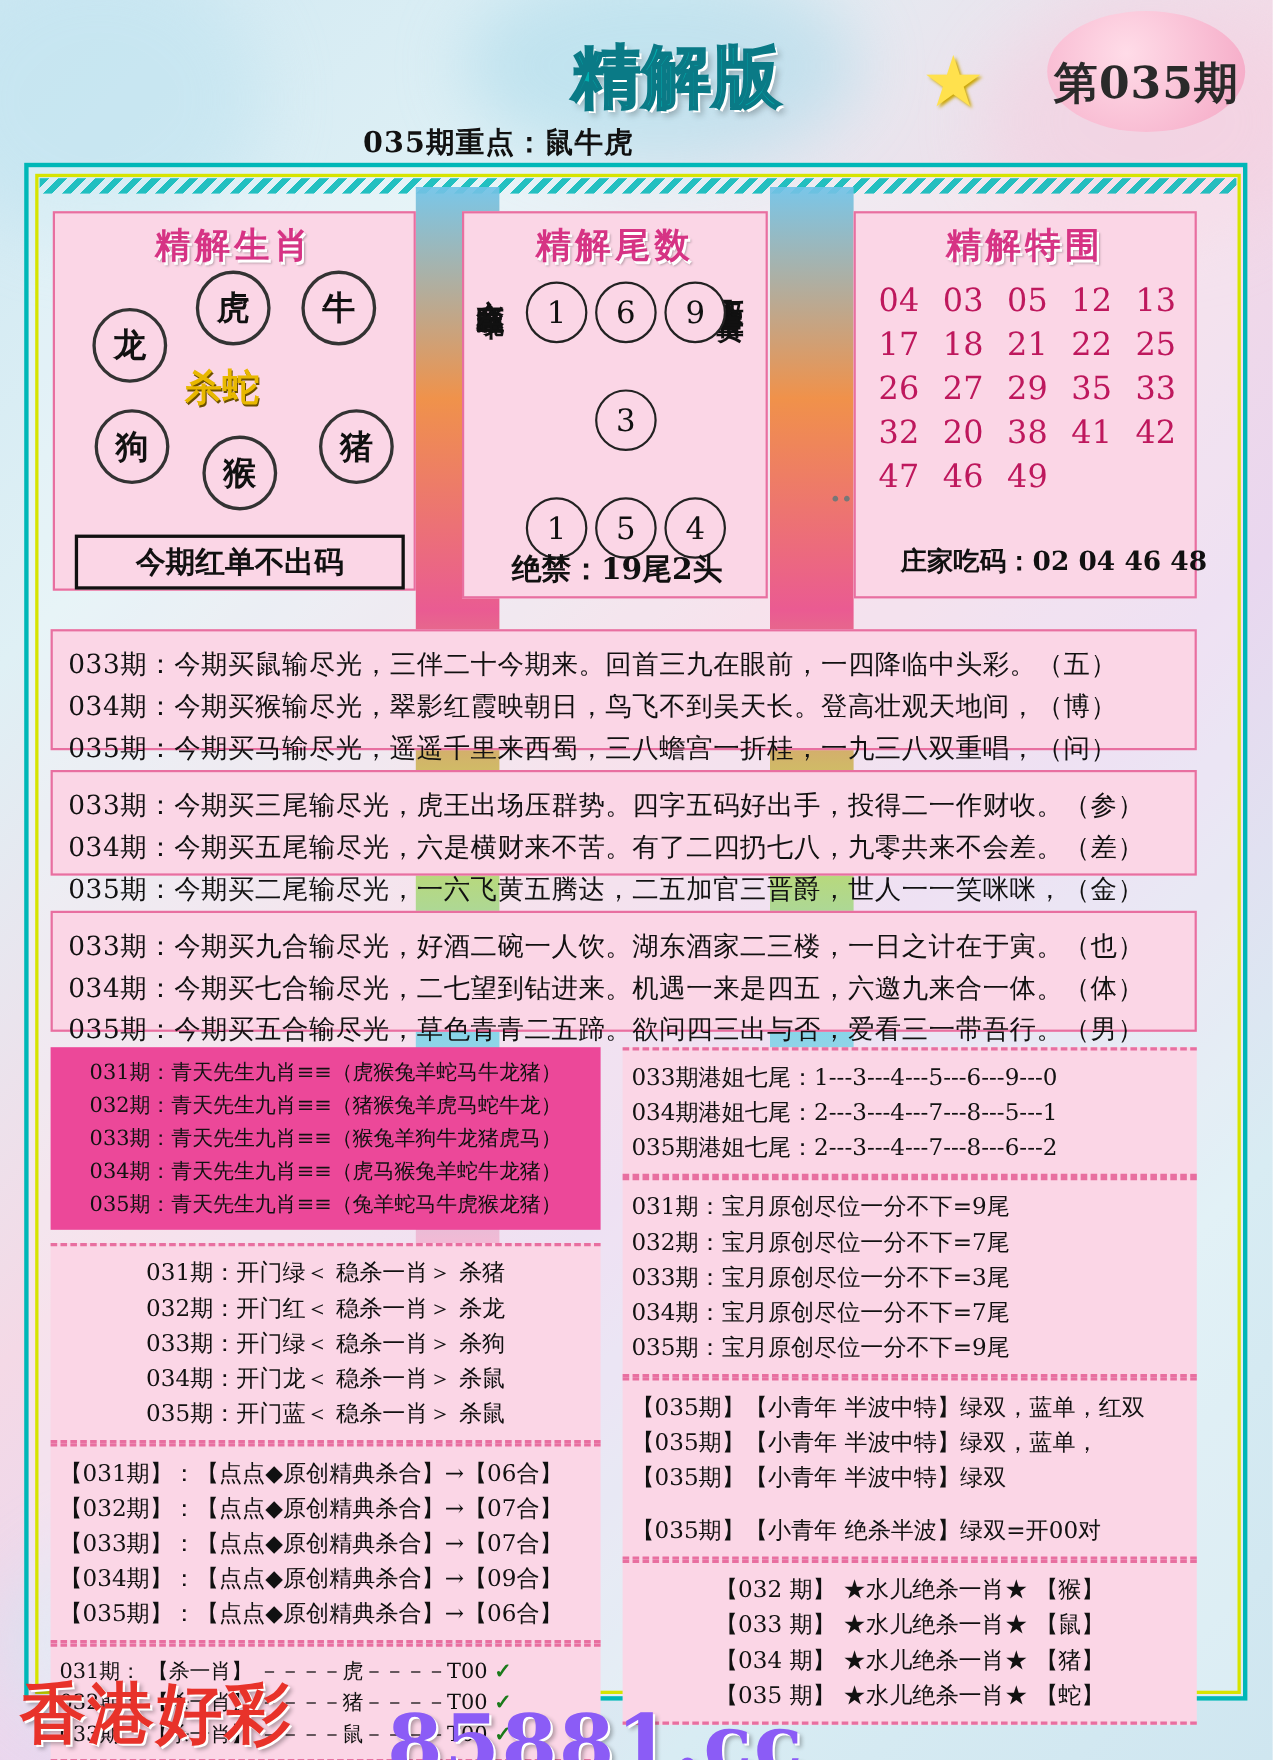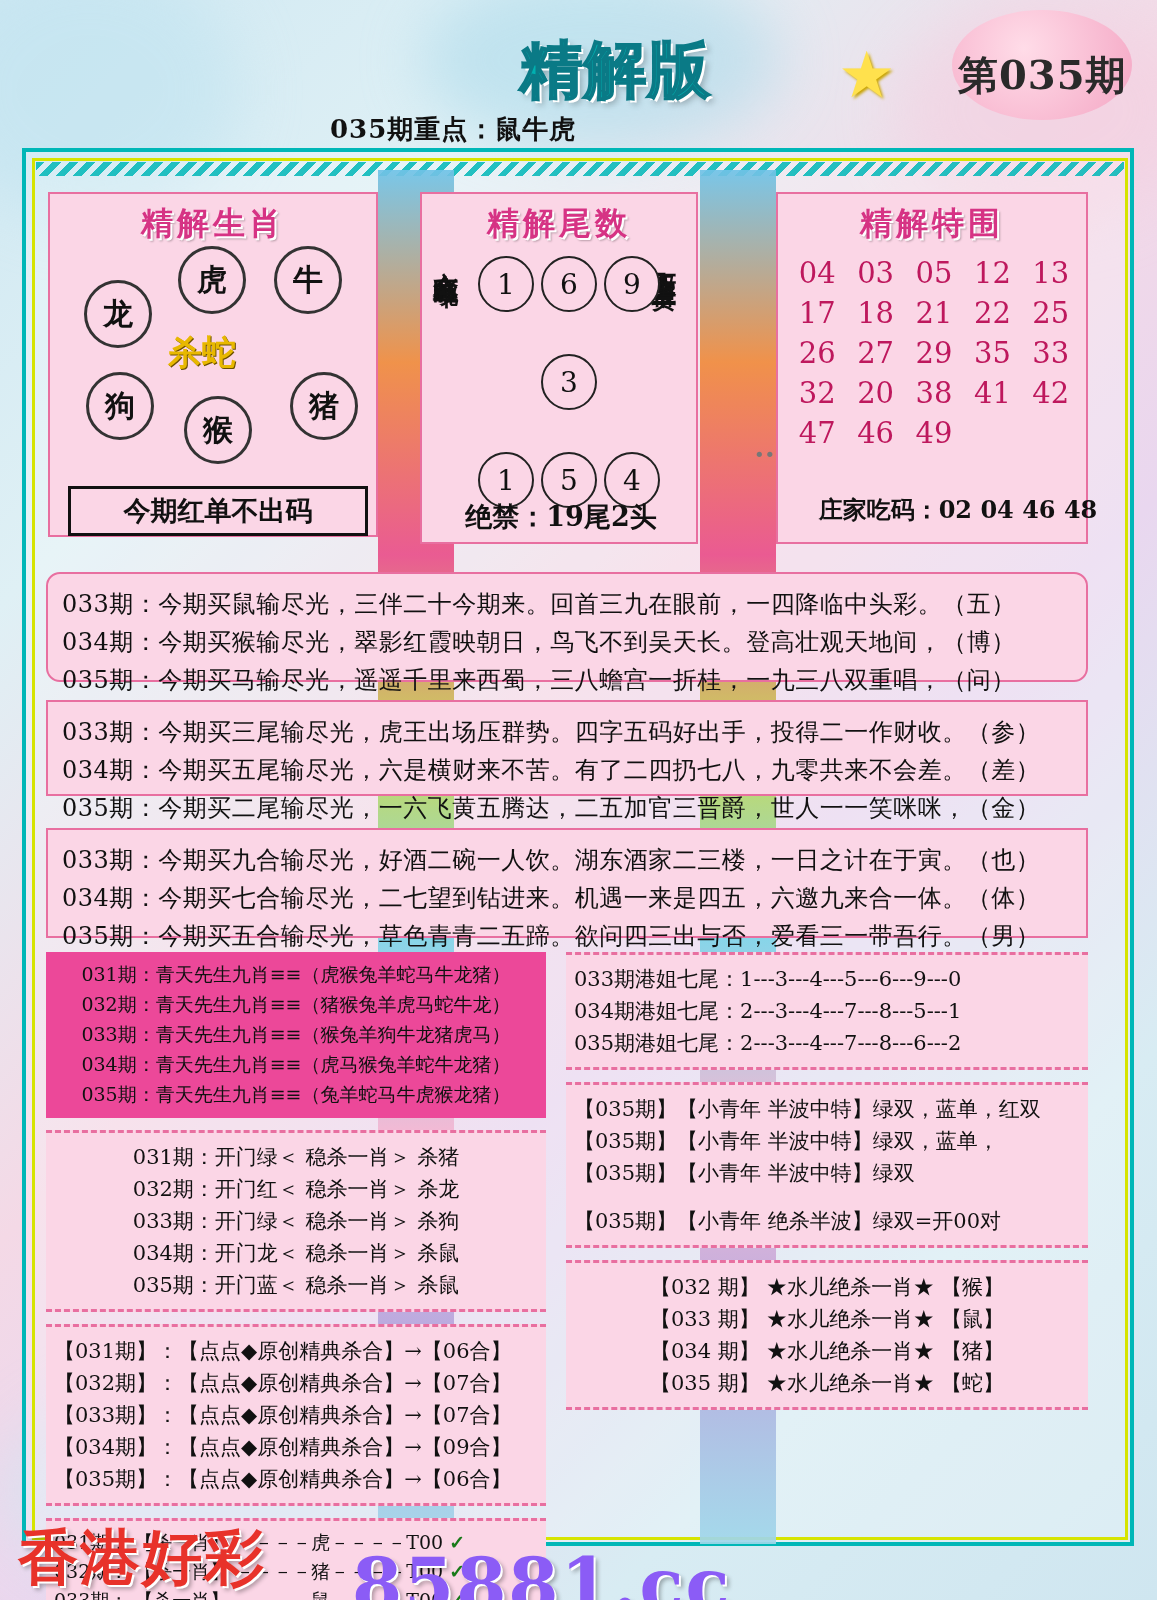--- a/index.html
+++ b/index.html
@@ -124,31 +124,31 @@
 
   
   .verse{
     position:absolute;left:46px;width:1042px;border:2px solid #e86fa0;background:#fbd6e6;
     box-sizing:border-box;padding:8px 14px;
   }
   .verse p{
     margin:6px 0;font-family:"DejaVu Serif","Liberation Serif",serif;
     font-size:24px;color:#111;white-space:nowrap;letter-spacing:0.5px;
   }
-  #verse1{top:572px;height:110px;border-radius:14px;}
+  #verse1{top:572px;height:110px;}
   #verse2{top:700px;height:96px;}
   #verse3{top:828px;height:110px;}
 
   
   .colL{position:absolute;left:46px;top:952px;width:500px;}
   .colR{position:absolute;left:566px;top:952px;width:522px;}
 
   .dashbox{
     border-top:3px dashed #e86fa0;border-bottom:3px dashed #e86fa0;
-    background:#fbd6e6;padding:6px 8px;margin-bottom:12px;
+    background:#fbd6e6;padding:6px 8px;margin-bottom:0;
   }
   .plainbox{background:#ec4899;padding:6px 8px;margin-bottom:12px;}
   .line{
     font-family:"DejaVu Serif","Liberation Serif",serif;
     font-size:19px;color:#111;margin:4px 0;white-space:nowrap;
   }
   .line.c{text-align:center;}
   .line.big{font-size:21px;}
 
   .sharen{margin:3px 0;font-family:"DejaVu Serif","Liberation Serif",serif;font-size:19px;color:#111;}
@@ -295,20 +295,27 @@
     </div>
 </div>
 
 <div class="colR">
   <div class="dashbox">
     <div class="line big">033期港姐七尾：1---3---4---5---6---9---0</div>
     <div class="line big">034期港姐七尾：2---3---4---7---8---5---1</div>
     <div class="line big">035期港姐七尾：2---3---4---7---8---6---2</div>
   </div>
   <div class="dashbox">
+    <div class="line big">031期：宝月原创尽位一分不下=9尾</div>
+    <div class="line big">032期：宝月原创尽位一分不下=7尾</div>
+    <div class="line big">033期：宝月原创尽位一分不下=3尾</div>
+    <div class="line big">034期：宝月原创尽位一分不下=7尾</div>
+    <div class="line big">035期：宝月原创尽位一分不下=9尾</div>
+  </div>
+  <div class="dashbox">
     <div class="line big">【035期】【小青年 半波中特】绿双，蓝单，红双</div>
     <div class="line big">【035期】【小青年 半波中特】绿双，蓝单，</div>
     <div class="line big">【035期】【小青年 半波中特】绿双</div>
     <div class="line big" style="margin-top:20px;">【035期】【小青年 绝杀半波】绿双=开00对</div>
   </div>
   <div class="dashbox">
     <div class="line c big">【032 期】 ★水儿绝杀一肖★ 【猴】</div>
     <div class="line c big">【033 期】 ★水儿绝杀一肖★ 【鼠】</div>
     <div class="line c big">【034 期】 ★水儿绝杀一肖★ 【猪】</div>
     <div class="line c big">【035 期】 ★水儿绝杀一肖★ 【蛇】</div>

